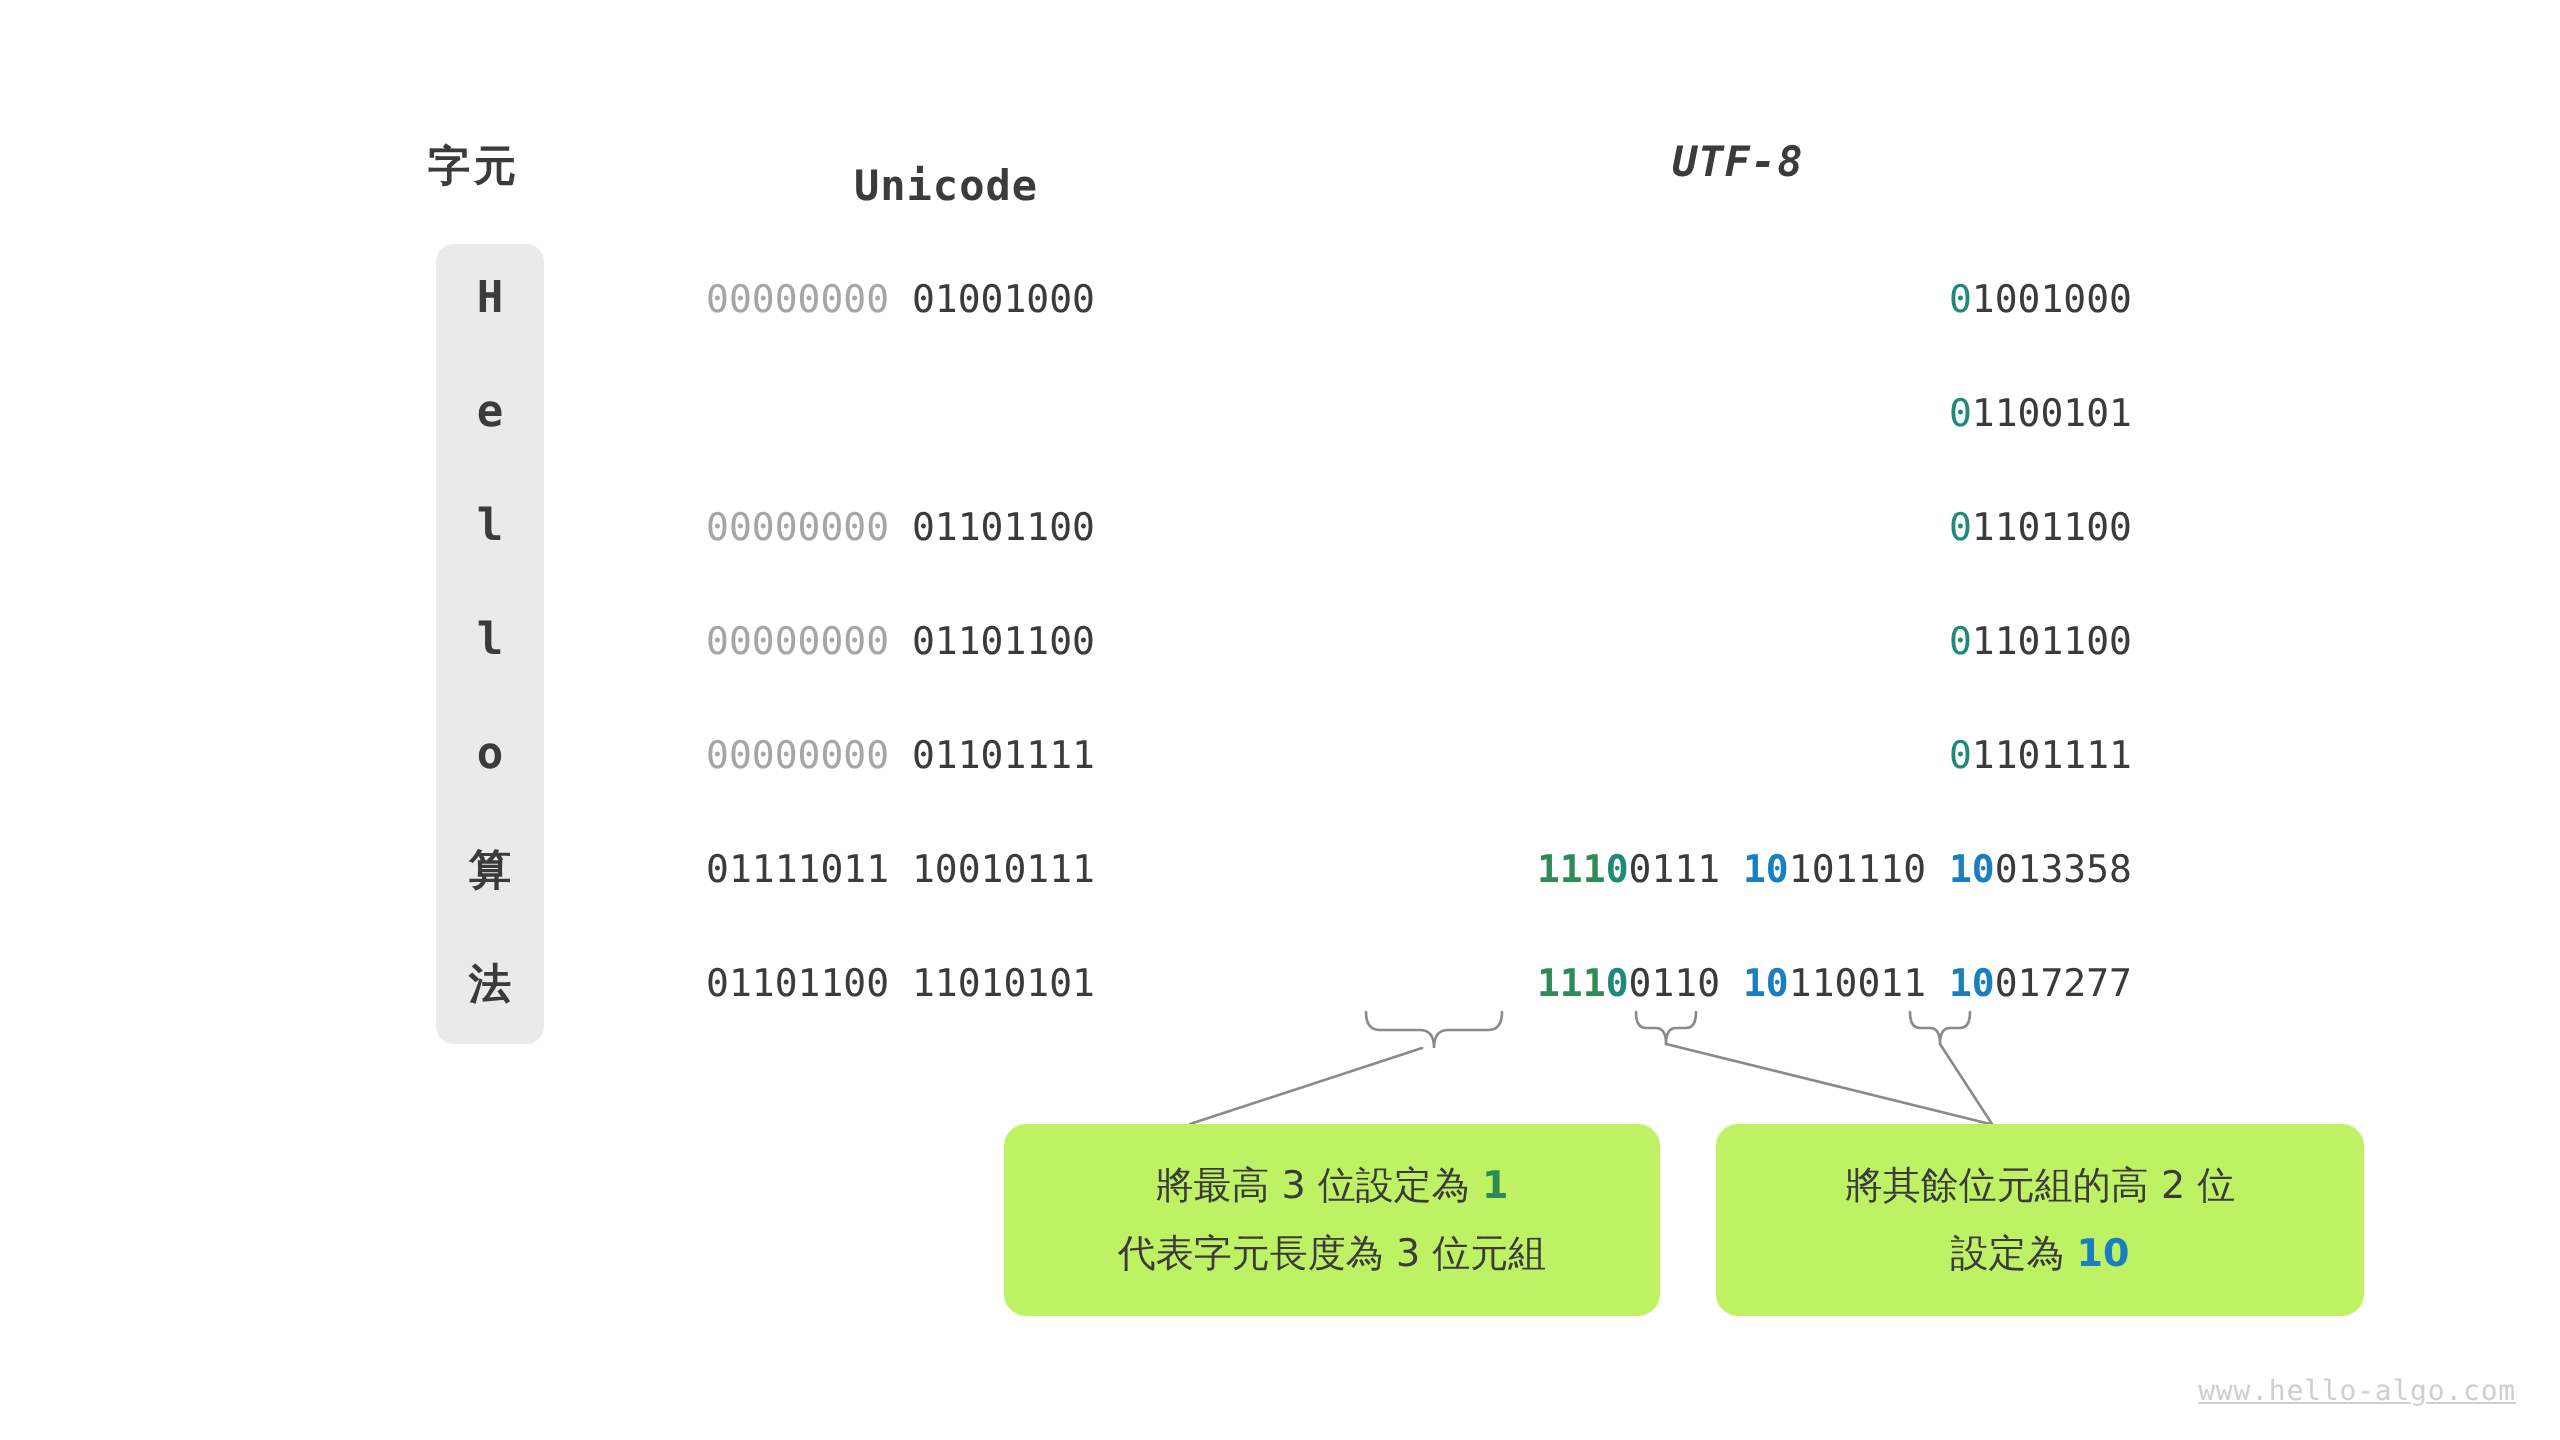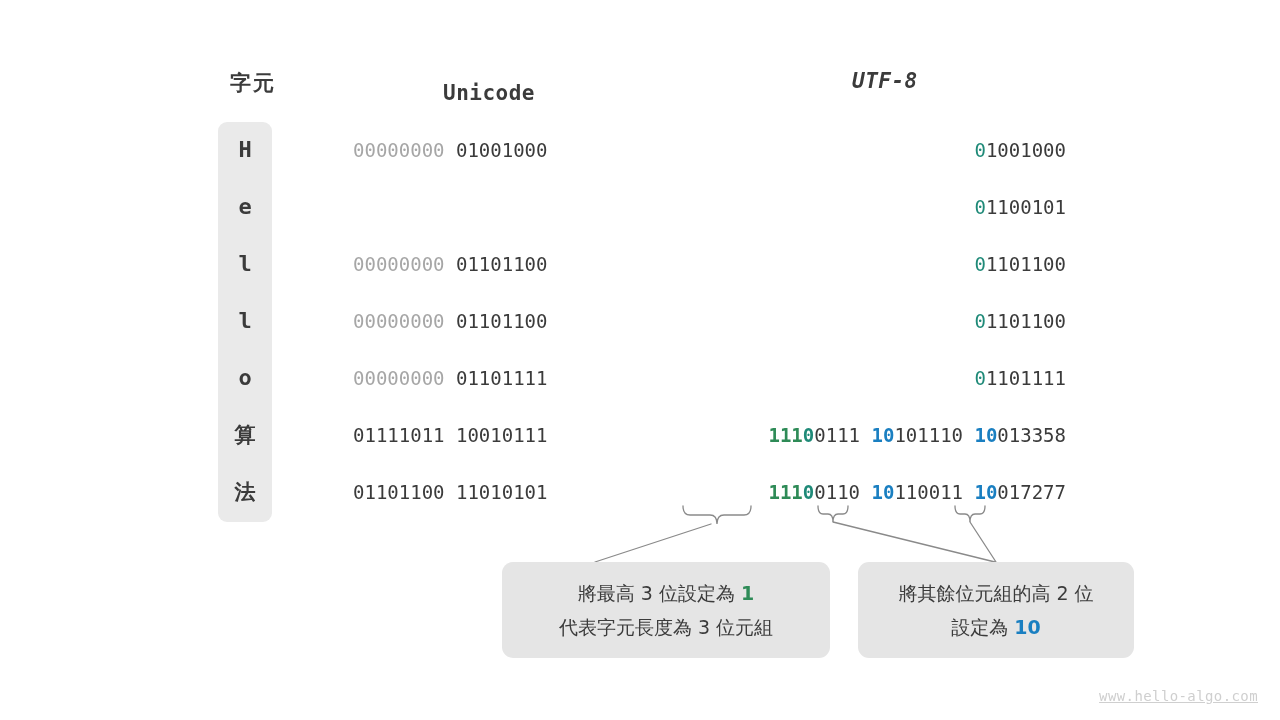--- a/index.html
+++ b/index.html
@@ -20,21 +20,20 @@
 
   
   .col-header {
     position: absolute;
     font-family: "DejaVu Sans Mono", "Liberation Mono", monospace;
     font-weight: bold;
     font-size: 21px;
     color: #3b3b3b;
     letter-spacing: 0.5px;
     white-space: nowrap;
-    margin-left: 16px;
   }
   .col-header.cjk {
     font-family: "DejaVu Sans", "Liberation Sans", sans-serif;
     letter-spacing: 2px;
   }
   #hdr-char    { left: 214px; top: 69px; }
   #hdr-unicode { left: 427px; top: 81px; }
   #hdr-utf8    { left: 836px; top: 69px; font-style: italic; }
 
   
@@ -88,32 +87,32 @@
   #connectors {
     position: absolute;
     left: 0; top: 0;
     width: 1280px; height: 720px;
     pointer-events: none;
   }
 
   
   .callout {
     position: absolute;
-    background: #e5e5e5;
+    background: #bef264;
     border-radius: 11px;
     font-family: "DejaVu Sans", "Liberation Sans", sans-serif;
     font-size: 19px;
     color: #3b3b3b;
     text-align: center;
     padding: 14px 18px;
     line-height: 34px;
     white-space: nowrap;
   }
   #callout-1 { left: 502px; top: 562px; width: 328px; }
-  #callout-2 { left: 858px; top: 562px; width: 276px; }
+  #callout-2 { left: 858px; top: 562px; width: 324px; }
 
   .callout .hl-green { color: #2e8b57; font-weight: bold; }
   .callout .hl-blue  { color: #1a7fc1; font-weight: bold; }
 
   
   #watermark {
     position: absolute;
     right: 22px;
     bottom: 16px;
     font-family: "DejaVu Sans Mono", "Liberation Mono", monospace;

